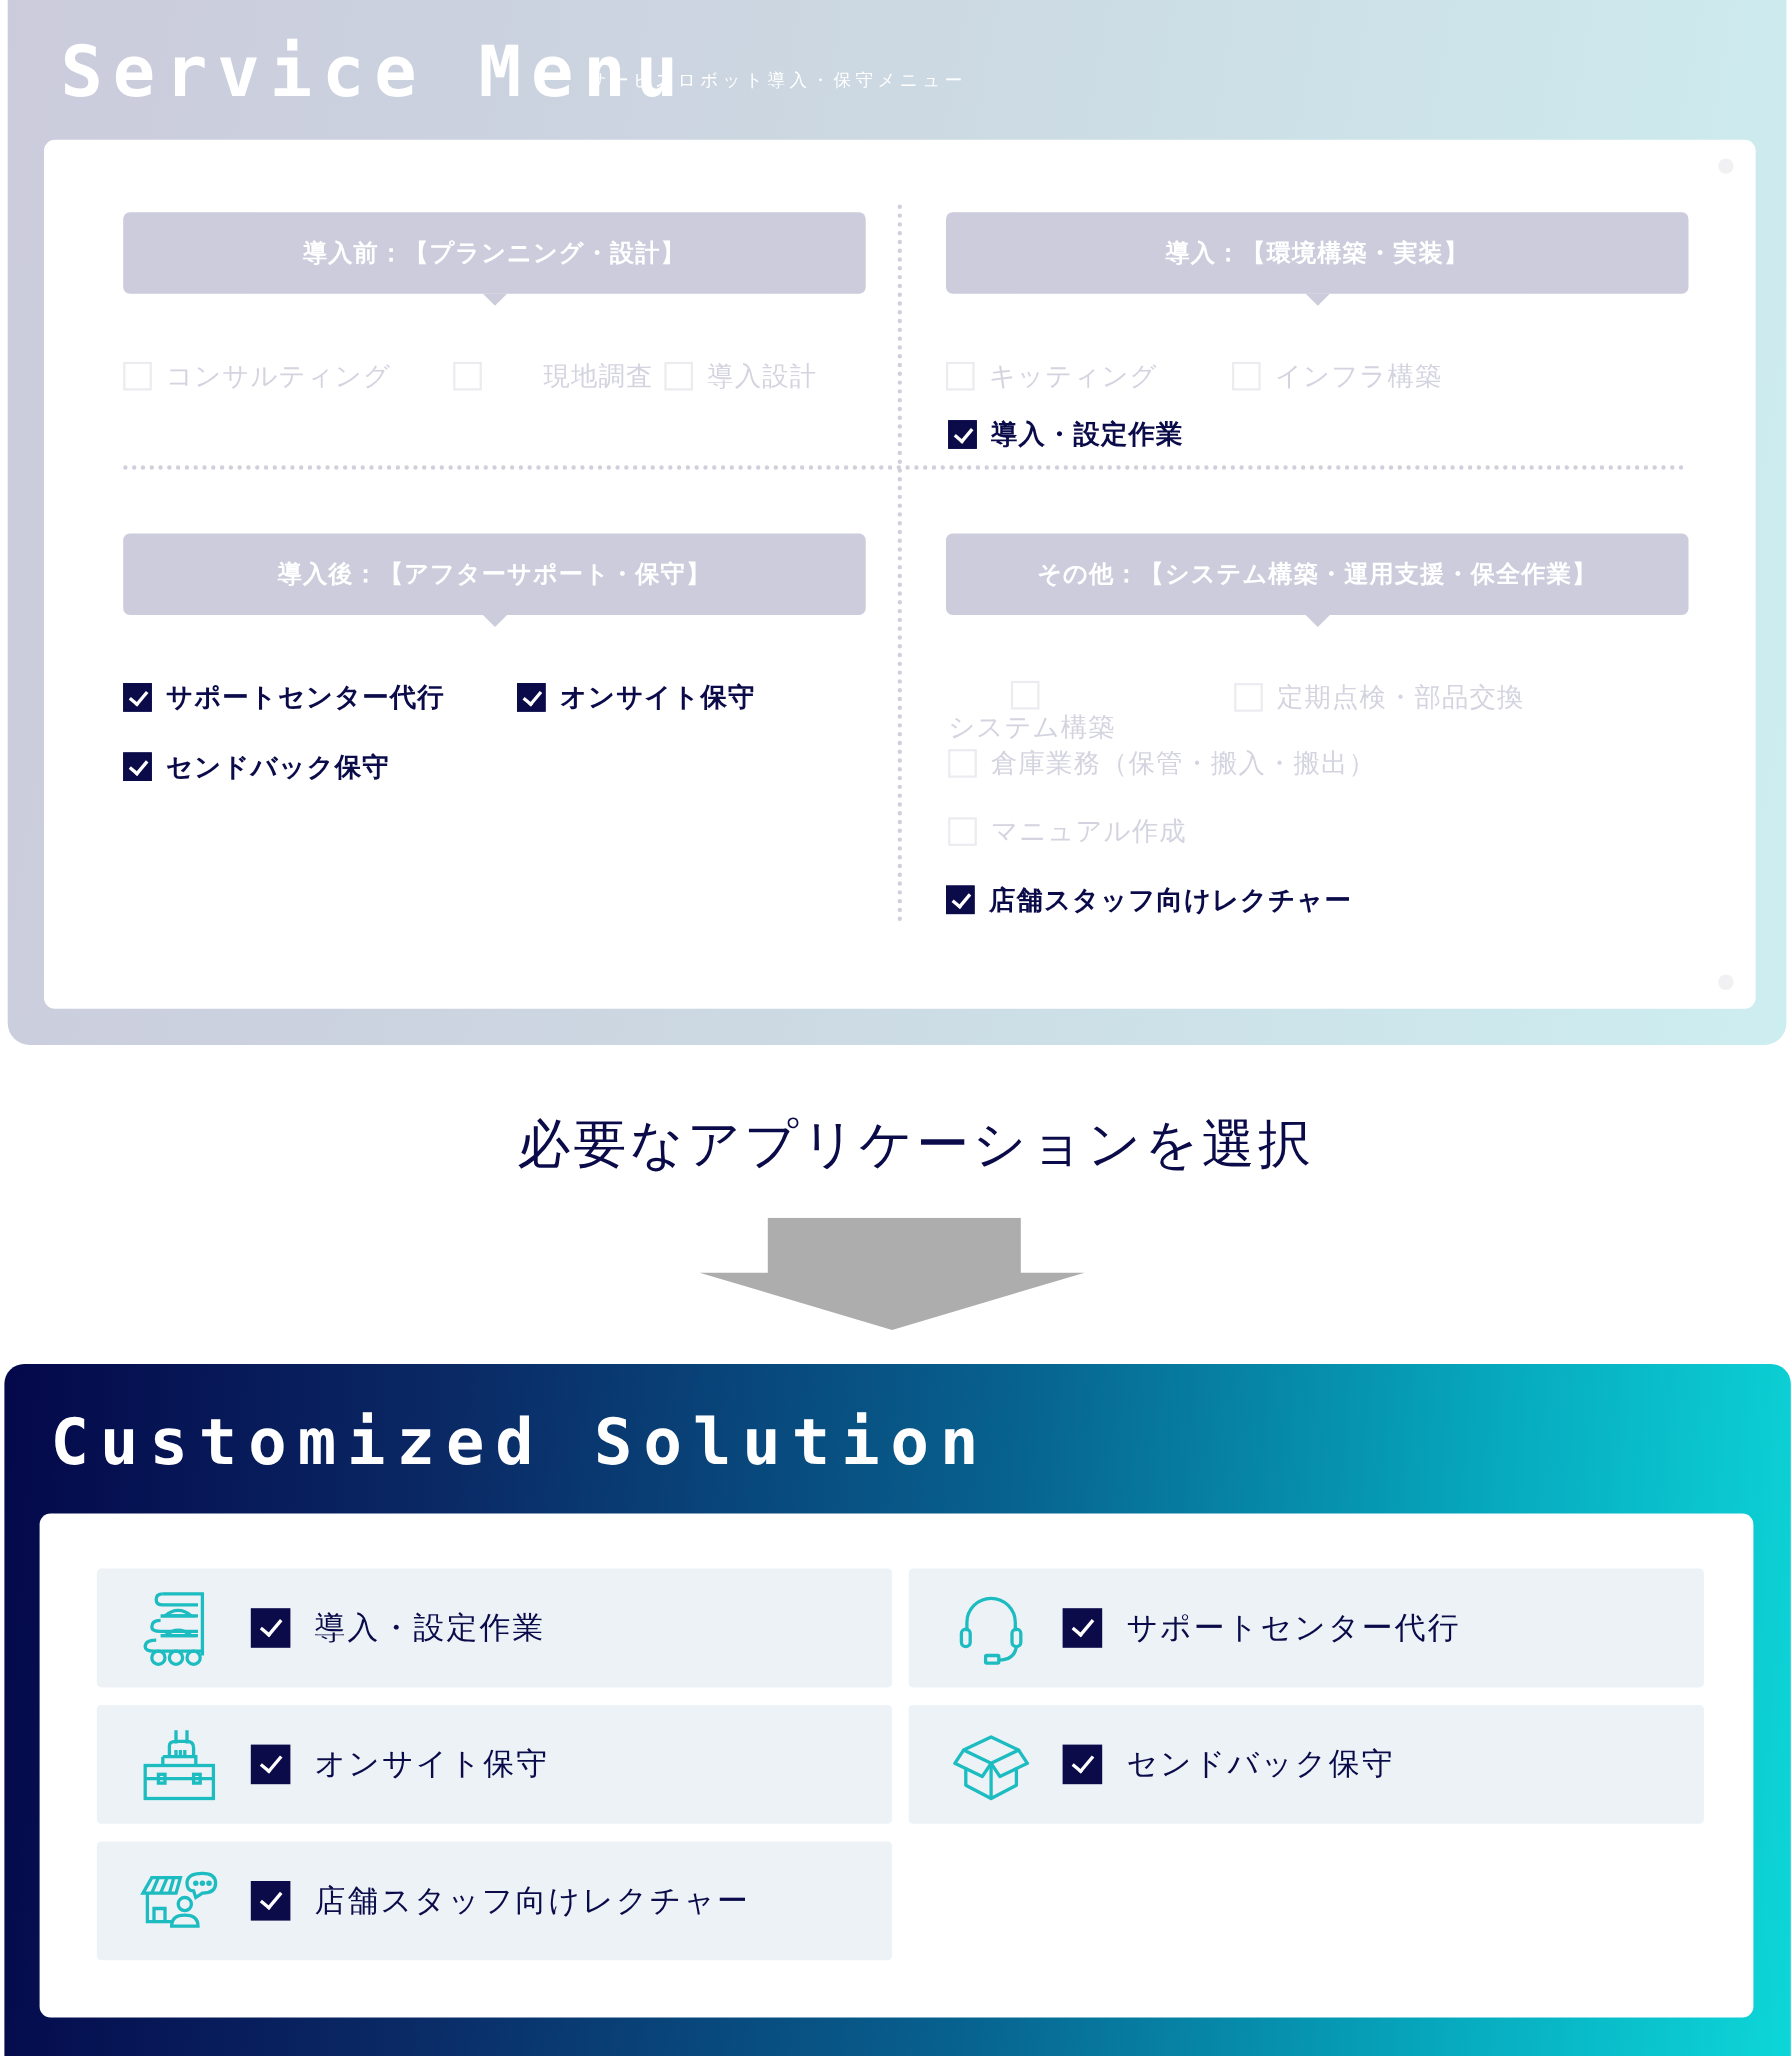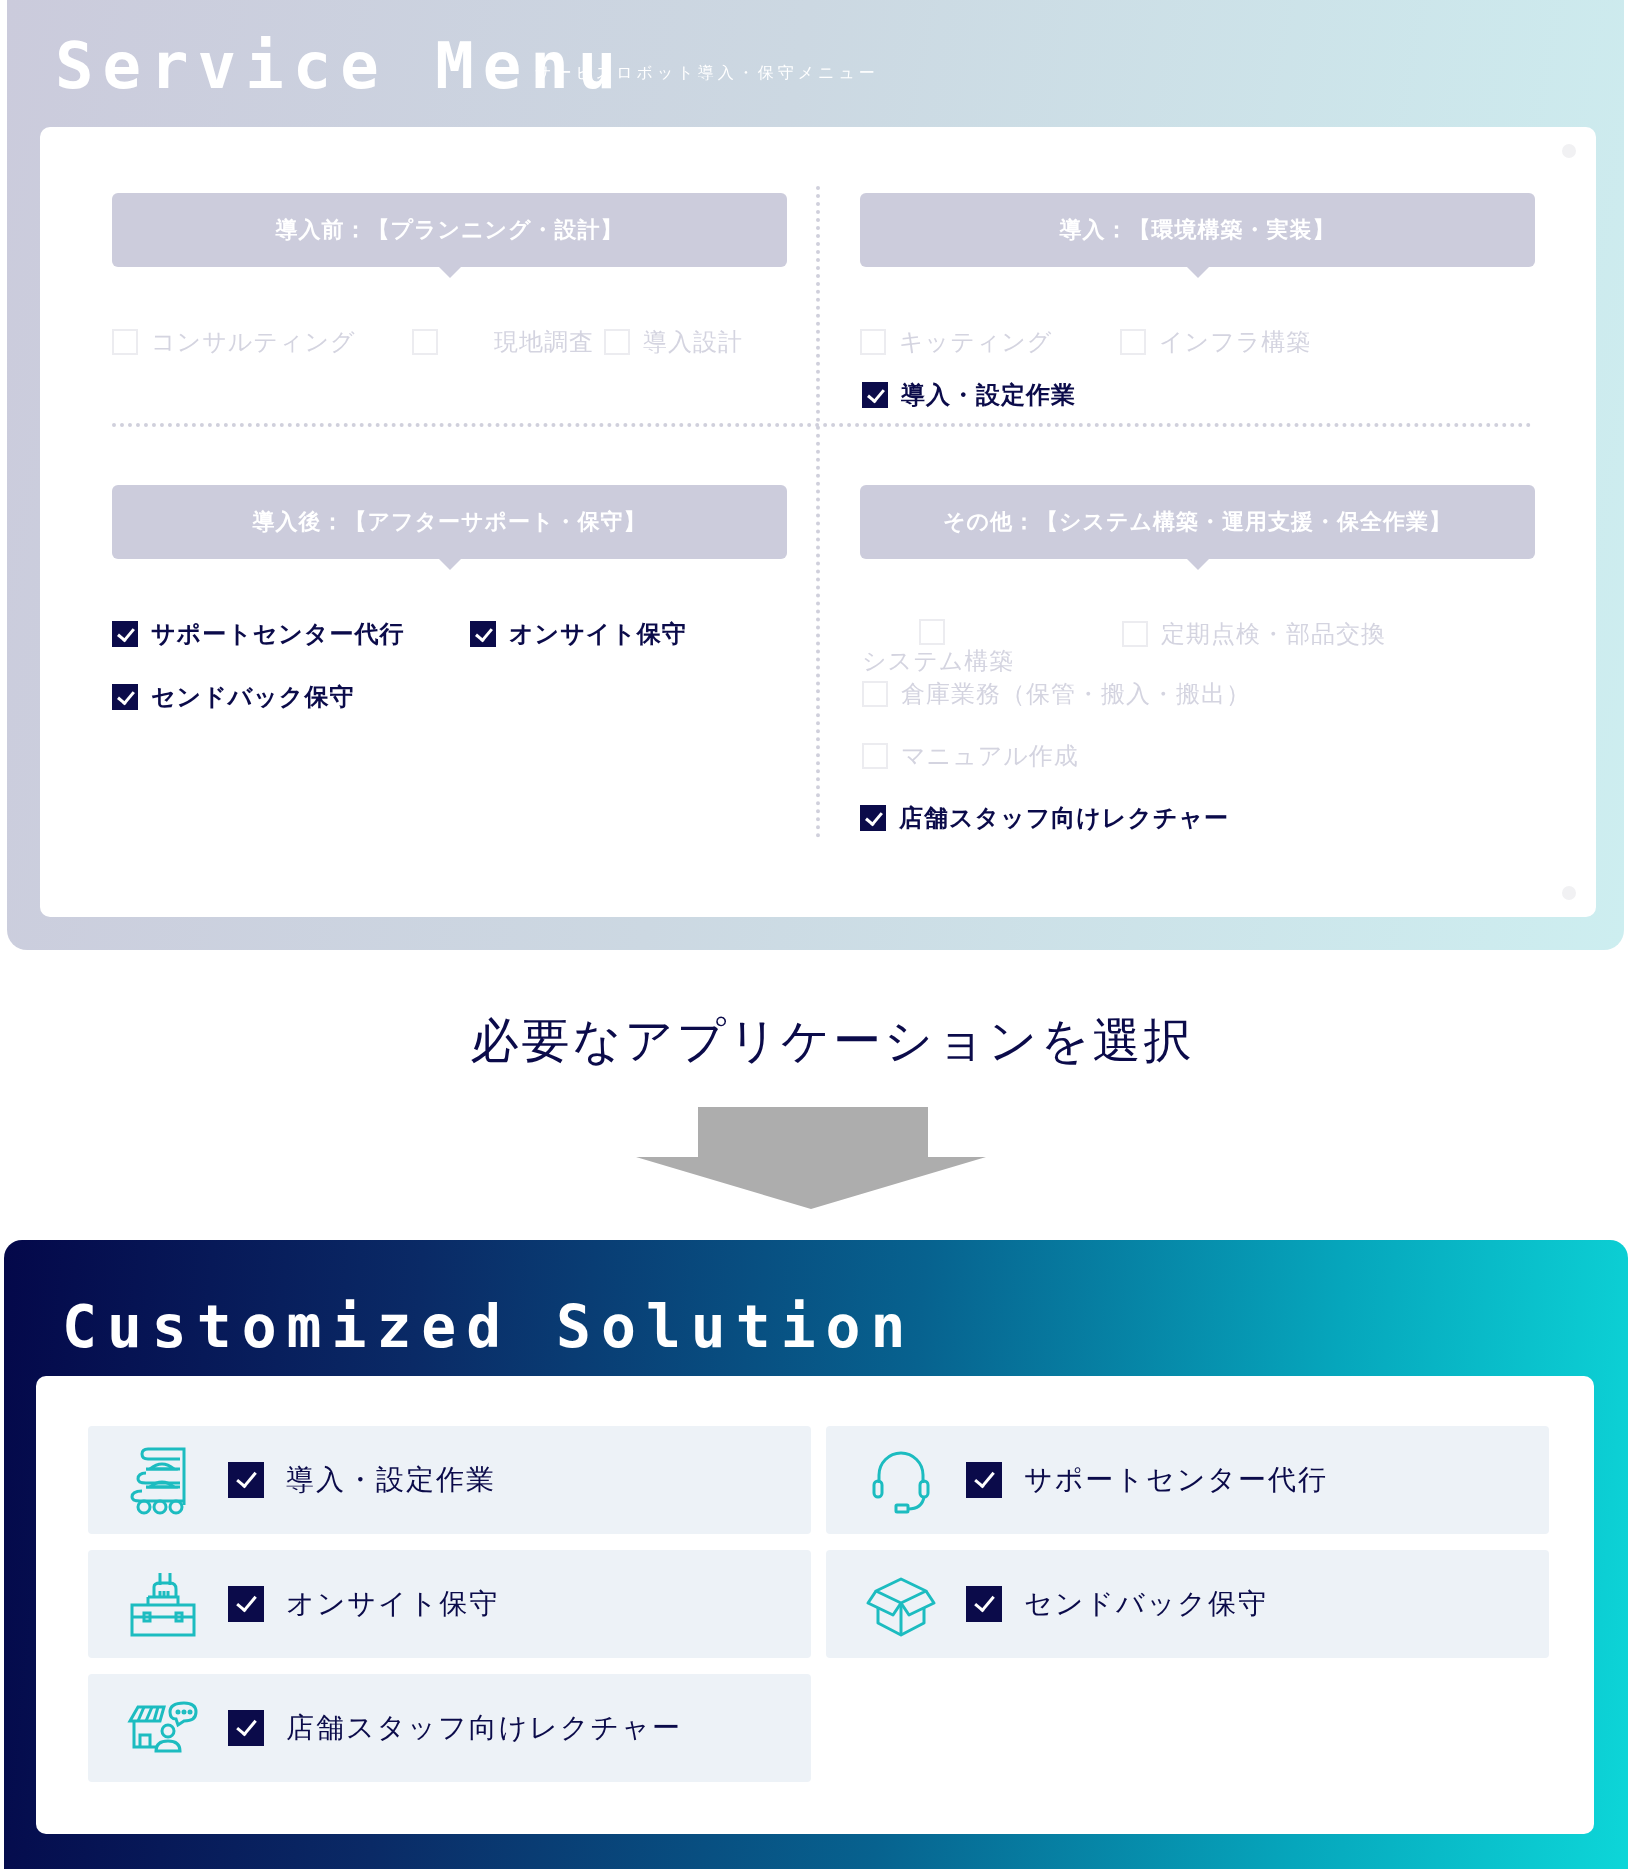--- a/index.html
+++ b/index.html
@@ -149,21 +149,21 @@
     </div>
   </div>
 </section>
 
 <div class="mid-caption">必要なアプリケーションを選択</div>
 <svg class="arrow" viewBox="0 0 350 102">
   <polygon points="62,0 292,0 292,50 350,50 175,102 0,50 62,50" fill="#adadad"></polygon>
 </svg>
 
 <section class="sol-panel">
-  <h2 class="sol-title" style="margin:16px;">Customized Solution</h2>
+  <h2 class="sol-title" style="margin:0;">Customized Solution</h2>
 
   <div class="sol-inner">
 
     <div class="card" style="left:52px; top:50px;">
       <svg class="icon" viewBox="0 0 74 74" fill="none" stroke="#1cbcc0" stroke-width="3">
         <path d="M22 6 H58 V62"></path>
           <path d="M22 6 Q16 6 16 11 Q16 16 22 16 H54"></path>
         <path d="M24 26 Q36 16 48 26 Z"></path>
           <path d="M20 26 H54"></path>
         <path d="M24 44 Q36 34 48 44 Z"></path>

